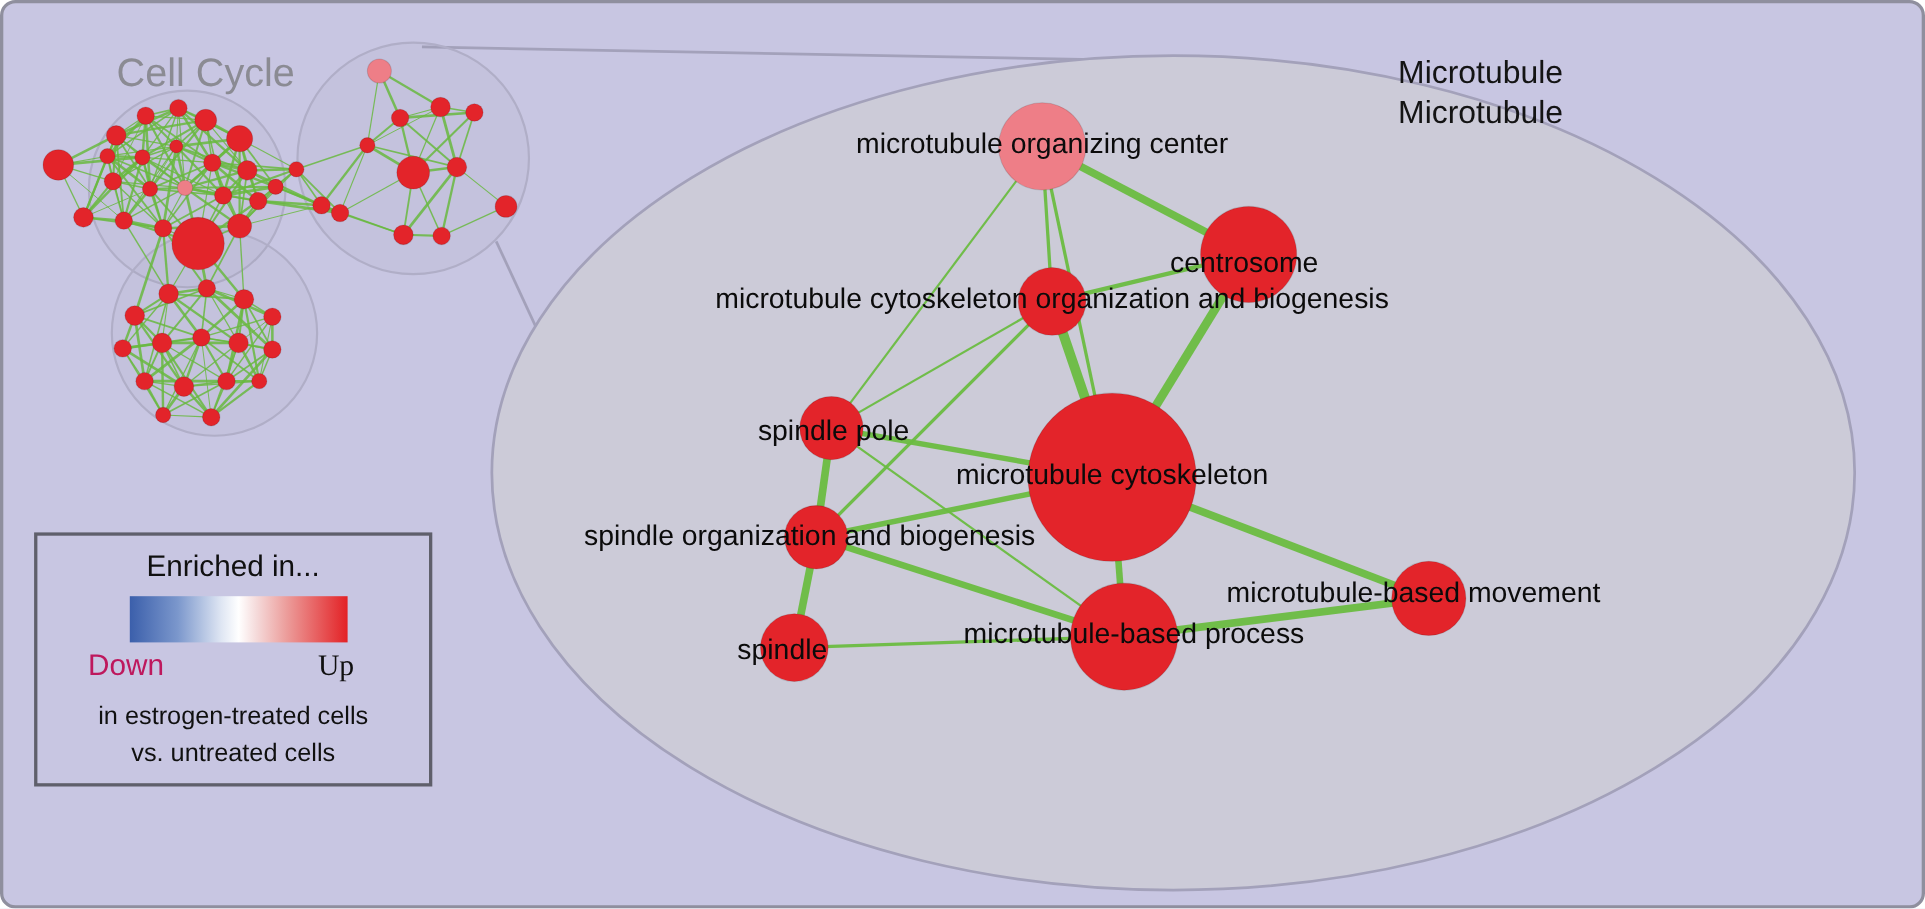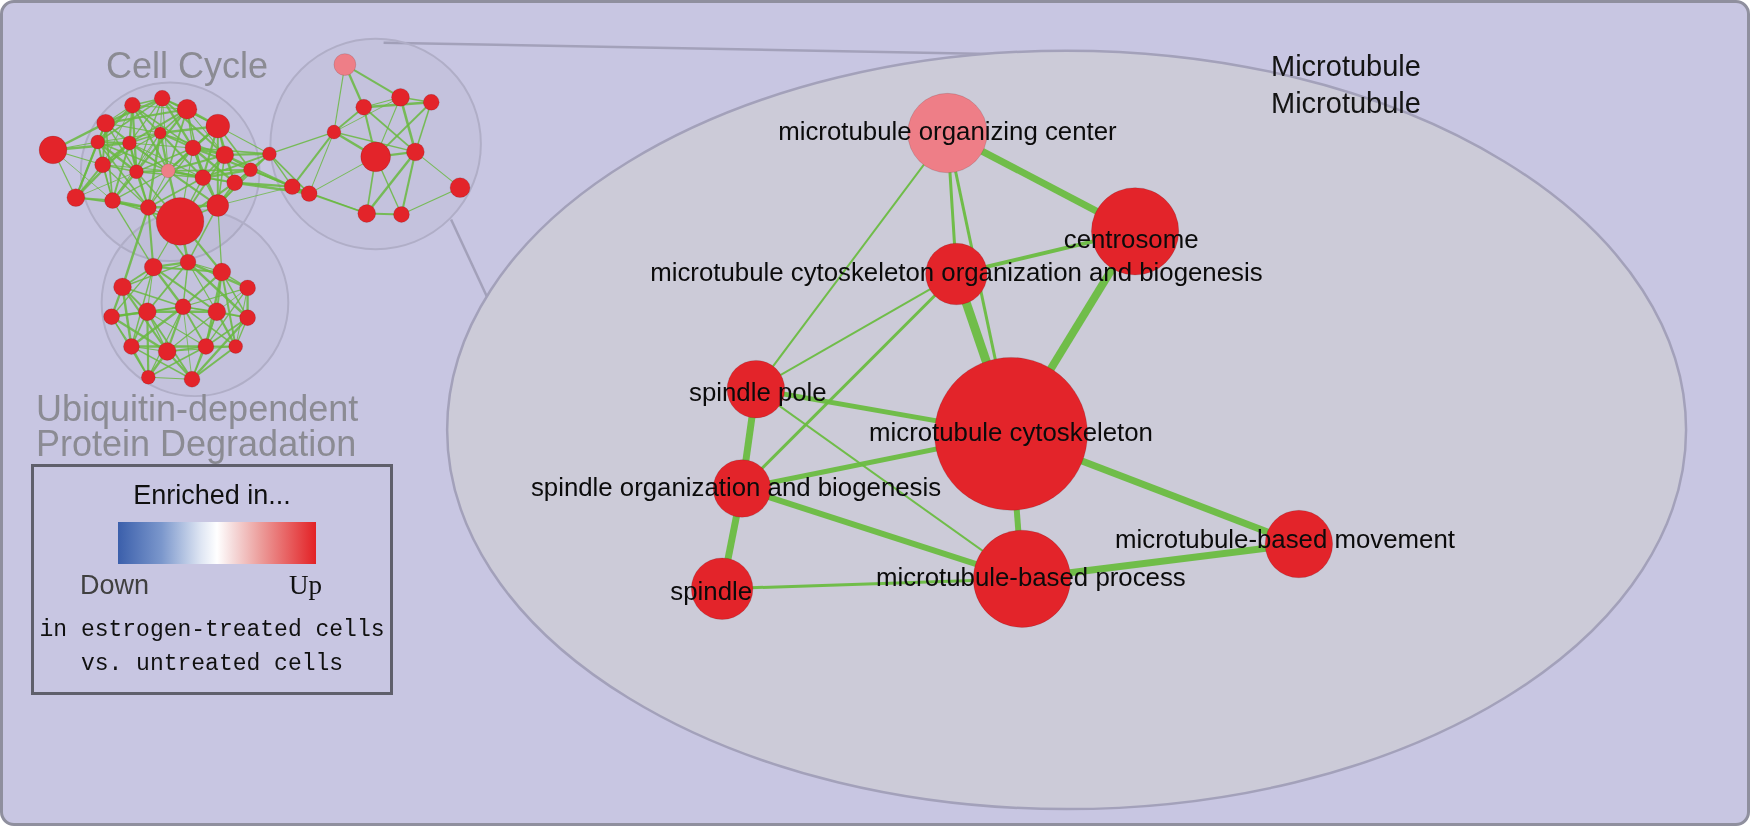--- a/index.html
+++ b/index.html
@@ -22,42 +22,42 @@
     white-space:nowrap;
   }
   .blabel{
     position:absolute;
     color:#141414;
     font-size:29px;
     line-height:37px;
   }
   .legend{
     position:absolute;
-    left:28px;top:461px;
+    left:28px;top:481px;
     width:362px;height:231px;
     border:3px solid #5f5f6b;
     box-sizing:border-box;
     background:transparent;
     padding-left:24px;
   }
   .legend-title{
     position:absolute;top:13px;left:0;width:100%;
     text-align:center;font-size:27px;color:#101010;
   }
   .legend-bar{
     position:absolute;left:84px;top:55px;width:198px;height:42px;
     background:linear-gradient(90deg,
       #3b5fab 0%, #7b97cc 22%, #dfe6f3 42%, #ffffff 50%,
       #f5dbdb 58%, #ec9d9b 72%, #e32125 100%);
   }
-  .legend-down{position:absolute;left:46px;top:103px;font-size:27px;color:#404040;}
+  .legend-down{position:absolute;left:46px;top:103px;font-size:27px;color:#be185d;}
   .legend-up{position:absolute;left:255px;top:103px;font-size:27px;color:#101010;font-family:Liberation Serif, serif;}
   .legend-sub{
     position:absolute;left:0;width:100%;text-align:center;
-    font-size:23px;color:#101010;font-family:Liberation Mono, monospace;
+    font-size:23px;color:#101010;
   }
   .node-label{
     font-family:"Liberation Sans", sans-serif;
     font-size:26px;
     fill:#0b0b0b;
   }
 </style>
 </head>
 <body>
 
@@ -407,24 +407,20 @@
       <text x="757" y="392" text-anchor="middle" dominant-baseline="central" class="node-label">spindle pole</text>
       <text x="1012" y="432" text-anchor="middle" dominant-baseline="central" class="node-label">microtubule cytoskeleton</text>
       <text x="735" y="488" text-anchor="middle" dominant-baseline="central" class="node-label">spindle organization and biogenesis</text>
       <text x="710" y="592" text-anchor="middle" dominant-baseline="central" class="node-label">spindle</text>
       <text x="1032" y="578" text-anchor="middle" dominant-baseline="central" class="node-label">microtubule-based process</text>
       <text x="1288" y="540" text-anchor="middle" dominant-baseline="central" class="node-label">microtubule-based movement</text>
     </svg>
 
   <div class="glabel" style="left:103px;top:45px">Cell Cycle</div>
 
-  <div class="glabel" style="left:33px;top:388px">
-    <div>Ubiquitin-dependent</div>
-    <div>Protein Degradation</div>
-  </div>
 
   <div class="blabel" style="left:1268px;top:45px;width:234px;text-align:left">
     <div>Microtubule</div>
     <div>Microtubule</div>
   </div>
 
   <div class="legend">
     <div class="legend-title">Enriched in...</div>
     <div class="legend-bar"></div>
     <div class="legend-down">Down</div>

